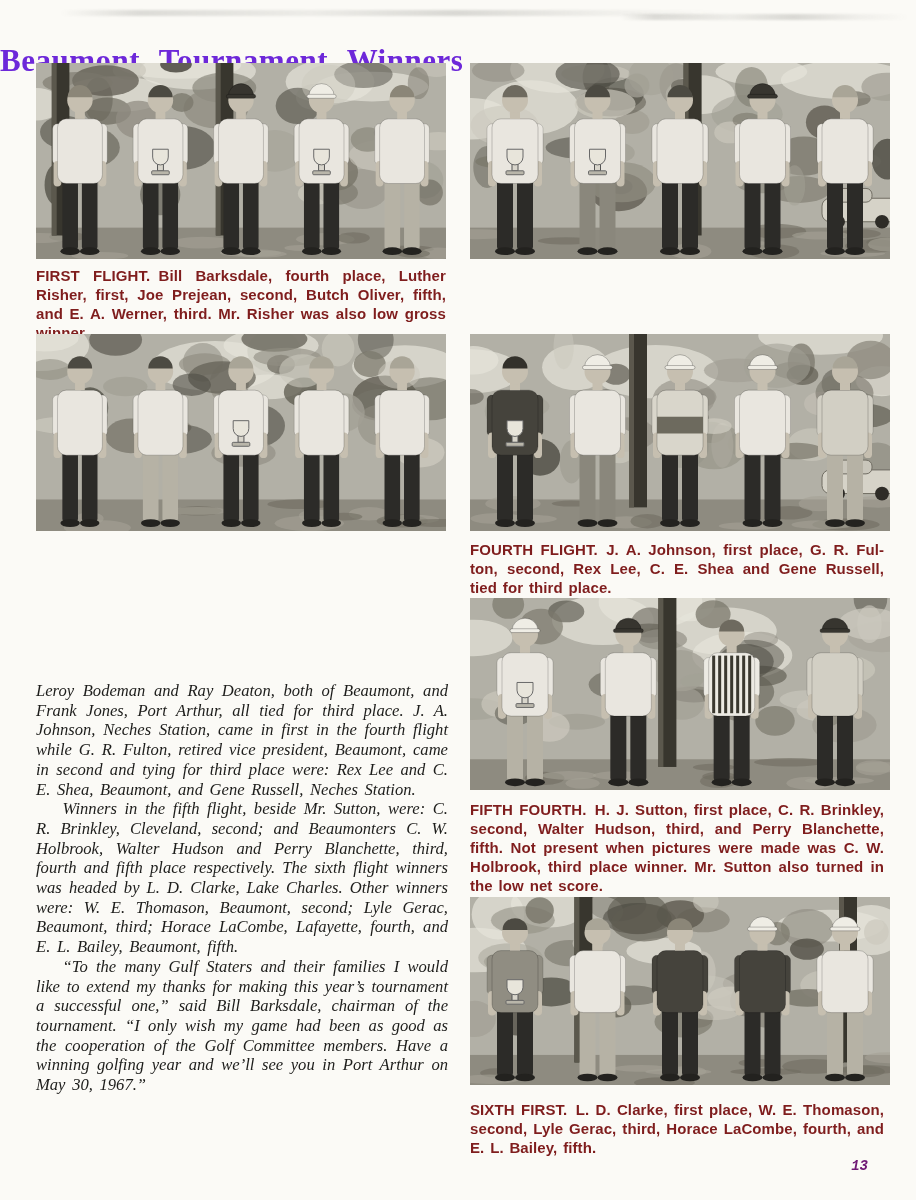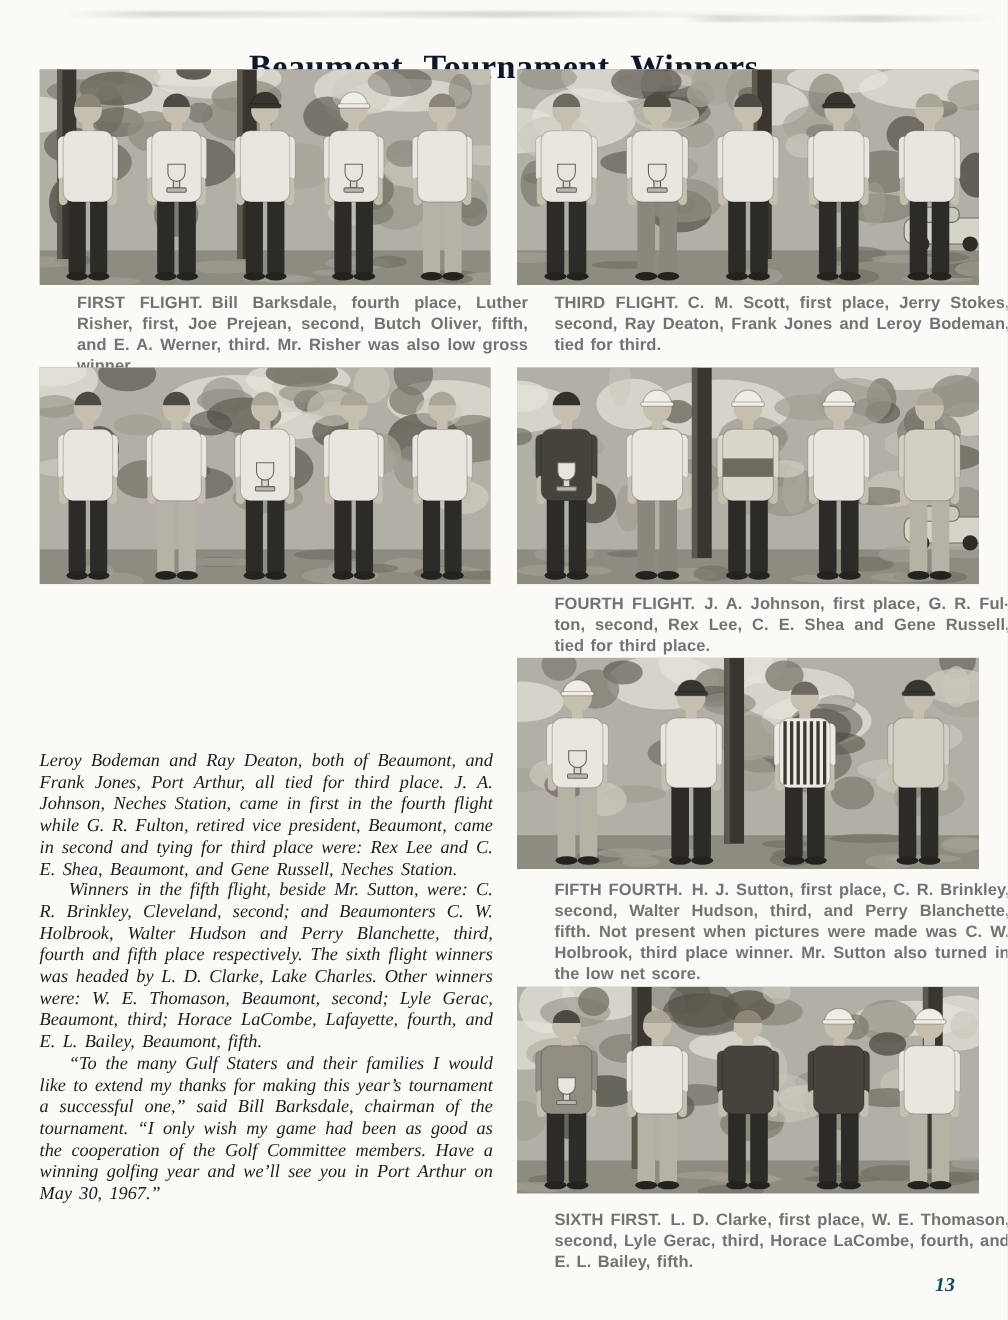--- a/index.html
+++ b/index.html
@@ -13,67 +13,65 @@
     width:916px;height:1200px;
     margin:0 auto;
     background:var(--paper);
     overflow:hidden;
     font-family:"Liberation Serif", serif;
     color:var(--ink);
   }
   .title{
     position:absolute;
     top:22px;left:0;right:0;
-    text-align:center;
     font-family:"Liberation Serif", serif;
     font-weight:bold;
     font-size:31px;
     letter-spacing:0.5px;
     word-spacing:11px;
-    color:#0f172a;
+    color:#6d28d9;
   }
   .photo{
     position:absolute;
     margin:0;
     background:#b2b0a6;
     overflow:hidden;
   }
   .photo svg{display:block;width:100%;height:100%;}
   .cap{
     position:absolute;
     font-family:"Liberation Sans", sans-serif;
     font-weight:bold;
     font-size:15px;
     line-height:19px;
     text-align:justify;
     letter-spacing:0.1px;
     word-spacing:1.5px;
-    color:#737373;
-    margin-left:34px;
+    color:#7f1d1d;
   }
   .cap .cap-label{margin-right:0.55em;}
   .body-text{
     position:absolute;
     font-family:"Liberation Serif", serif;
     font-size:16.6px;
     line-height:19.7px;
     text-align:justify;
     word-spacing:2.5px;
     color:#1d1d1b;
   }
   .body-text p{margin:0;text-indent:1.6em;font-style:italic;}
   .body-text p.p-first{text-indent:0;}
   .page-number{
     position:absolute;
     top:1158px;right:48px;
-    font-family:Liberation Serif, serif;
+    font-family:Liberation Mono, monospace;
     font-weight:bold;
     font-style:italic;
-    font-size:18px;
-    color:#0c4a6e;
+    font-size:14px;
+    color:#701a75;
   }
   .artifact{
     position:absolute;
     height:6px;
     background:linear-gradient(90deg, rgba(90,90,84,0) 0%, rgba(90,90,84,.55) 12%, rgba(90,90,84,.25) 38%, rgba(90,90,84,.6) 60%, rgba(90,90,84,.2) 82%, rgba(90,90,84,0) 100%);
     opacity:.35;
     filter:blur(1px);
     pointer-events:none;
   }
 </style>
@@ -505,23 +503,20 @@
           <rect x="393" y="62" width="10" height="42" rx="5" fill="#e9e6df" stroke="rgba(0,0,0,.15)"></rect>
           <rect x="348" y="100" width="8" height="26" rx="4" fill="#c6bfb0"></rect>
           <rect x="394" y="100" width="8" height="26" rx="4" fill="#c6bfb0"></rect>
           <rect x="352" y="57" width="46" height="66" rx="9" fill="#e9e6df" stroke="rgba(0,0,0,.2)"></rect>
           <rect x="370" y="47" width="10" height="10" fill="#c6bfb0"></rect>
           <circle cx="375" cy="38" r="13" fill="#c6bfb0"></circle>
           <path d="M 362.5 35 A 12.5 12.5 0 0 1 387.5 35 Z" fill="#a9a597"></path>
         </g>
       </svg>
     </figure>
-  <div class="cap" style="left:470px;top:266px;width:414px">
-    <span class="cap-label">THIRD FLIGHT.</span><span>C. M. Scott, first place, Jerry Stokes, second, Ray Deaton, Frank Jones and Leroy Bodeman, tied for third.</span>
-  </div>
 
   <figure class="photo" style="left:470px;top:334px;width:420px;height:197px">
       <svg viewBox="0 0 420 200" preserveAspectRatio="none">
         <rect x="0" y="0" width="420" height="200" fill="#b2b0a6"></rect>
         <ellipse cx="2.9360680016391294" cy="26.705491601818004" rx="25.523007381950976" ry="14.435728960873433" fill="#e6e4da" opacity="0.7"></ellipse>
         <ellipse cx="185.65615883360437" cy="38.34841198210996" rx="62.46261764199595" ry="27.20614188872564" fill="#e6e4da" opacity="0.7"></ellipse>
         <ellipse cx="411.4626830962779" cy="47.880927393157464" rx="25.163412559853594" ry="15.235069209353565" fill="#e6e4da" opacity="0.7"></ellipse>
         <ellipse cx="0.6754646919087808" cy="37.90801829561033" rx="50.300196886668076" ry="22.321339068152632" fill="#e6e4da" opacity="0.7"></ellipse>
         <ellipse cx="350.64557848993945" cy="1.8159151551387809" rx="62.36027527477605" ry="19.13877957646678" fill="#e6e4da" opacity="0.7"></ellipse>
         <ellipse cx="105.75534807786127" cy="33.77209848434296" rx="33.643452398778614" ry="23.23621886746782" fill="#e6e4da" opacity="0.7"></ellipse>

